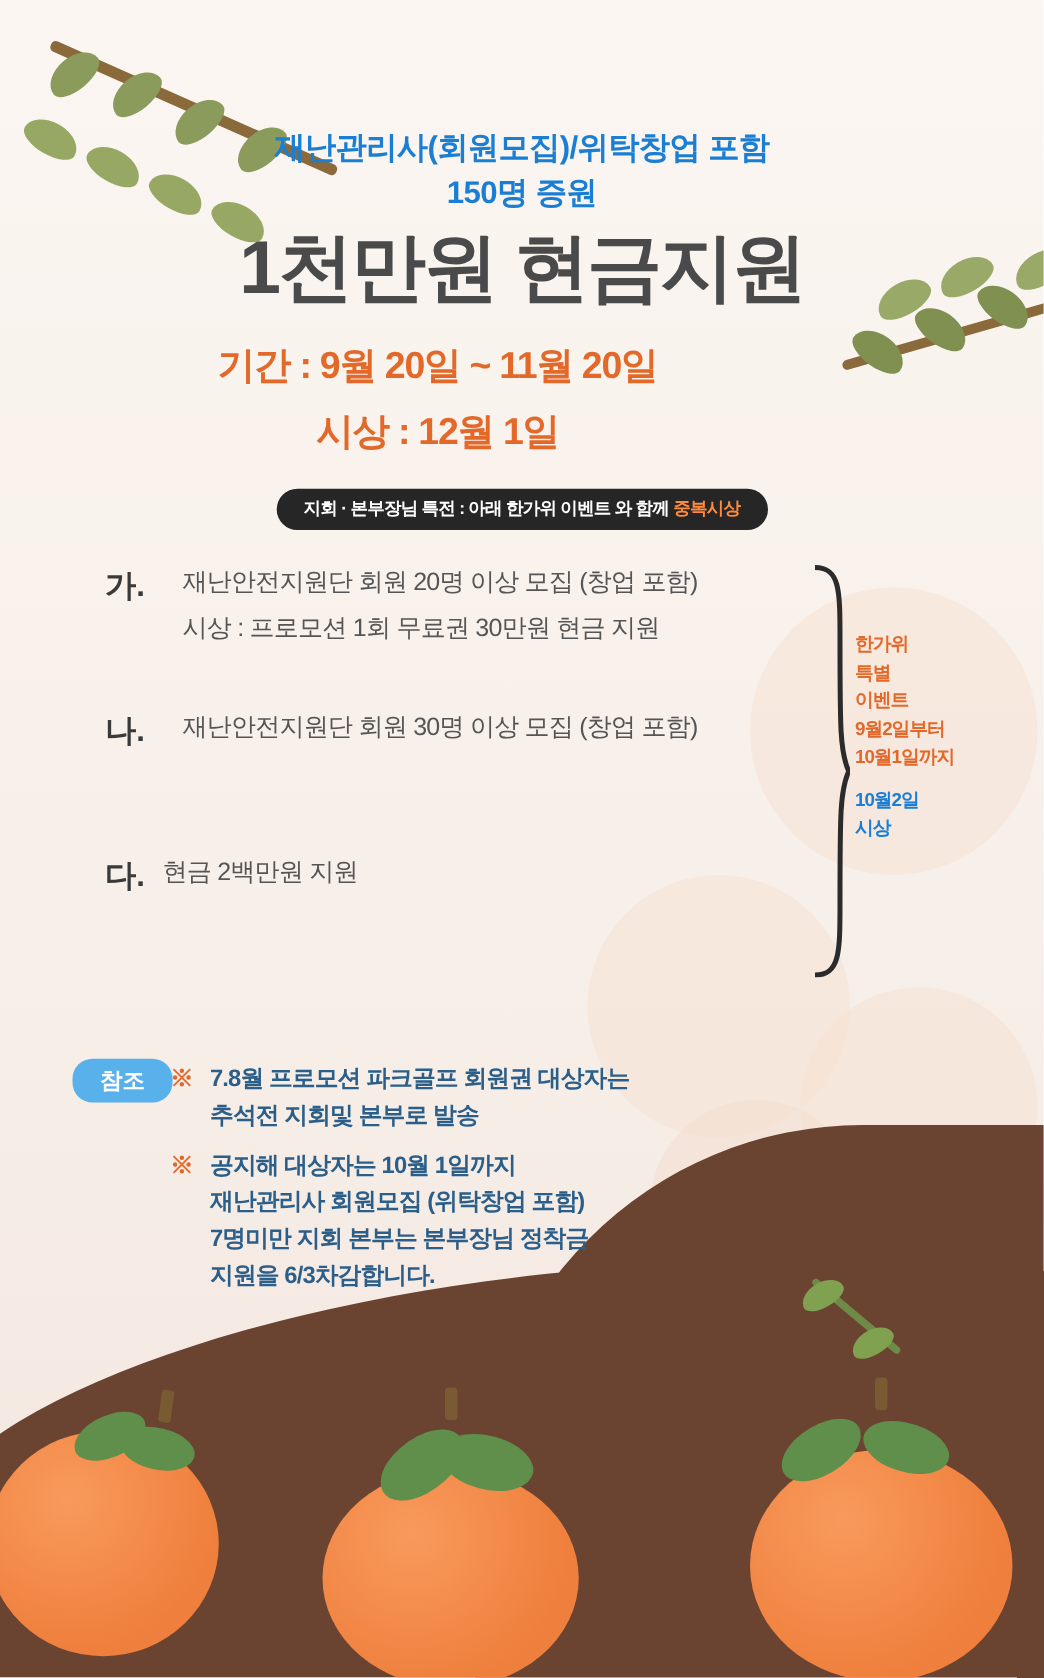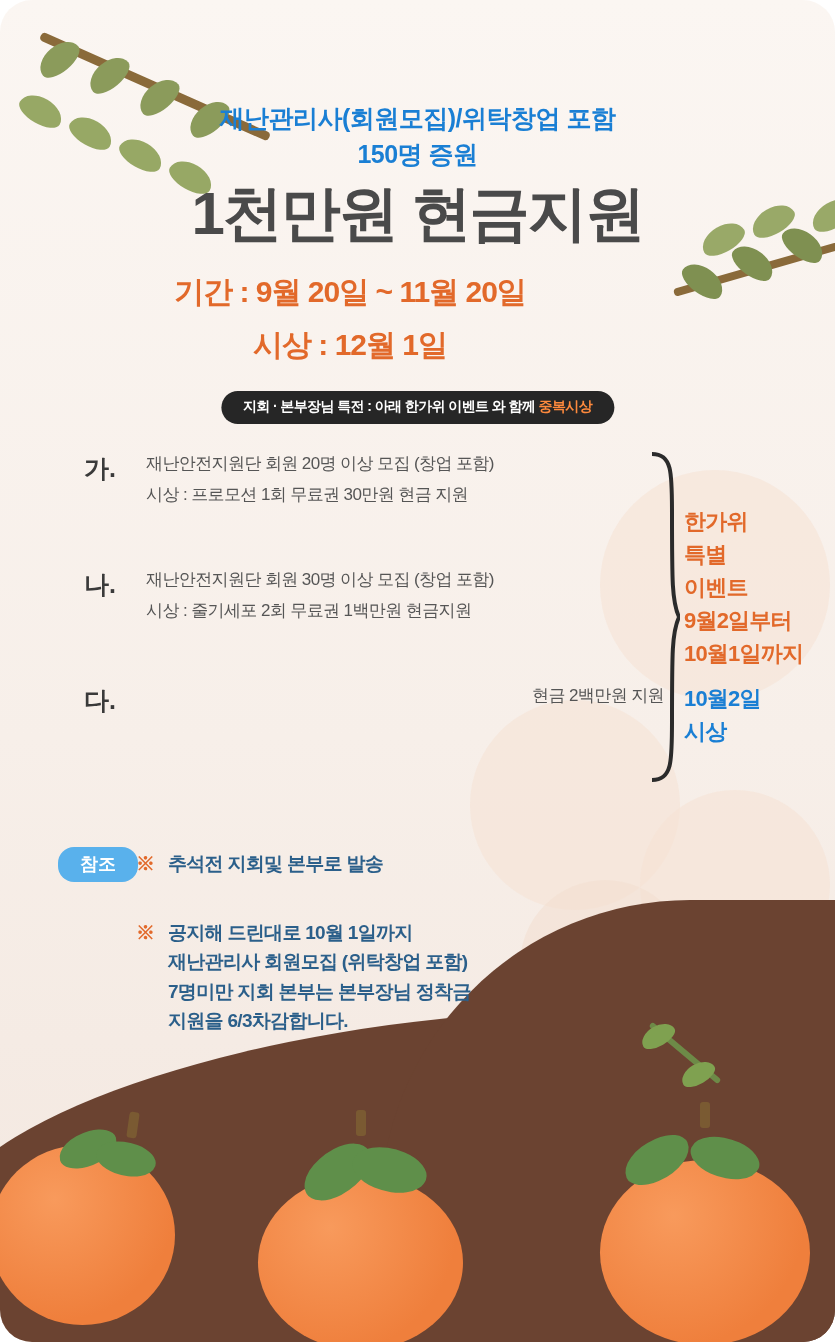--- a/index.html
+++ b/index.html
@@ -12,21 +12,20 @@
     font-family: "Liberation Sans", sans-serif;
     background: #ffffff;
     overflow: hidden;
   }
   .poster {
     position: relative;
     width: 835px;
     height: 1342px;
     background: linear-gradient(180deg, #fbf6f2 0%, #f7efe9 55%, #f3e7df 100%);
     overflow: hidden;
-    border-radius: 32px;
   }
 
   
   .bg-layer {
     position: absolute;
     inset: 0;
     overflow: hidden;
   }
   .circle-soft {
     position: absolute;
@@ -166,41 +165,41 @@
   }
   .item { margin-bottom: 28px; }
   .item-label {
     position: absolute;
     left: 0;
     font-size: 25px;
     font-weight: 800;
     color: #3a3a3a;
   }
   .item-row {
-    font-size: 17px;
+    font-size: 20px;
     color: #555555;
     line-height: 1.85;
     letter-spacing: -.6px;
     padding-left: 62px;
   }
 
   .brace {
     position: absolute;
     left: 650px;
     top: 452px;
     width: 30px;
     height: 330px;
   }
 
   .sidebox {
     position: absolute;
     left: 684px;
     top: 505px;
     width: 140px;
-    font-size: 22px;
+    font-size: 15px;
     font-weight: 800;
     line-height: 1.5;
     letter-spacing: -.8px;
   }
   .sidebox .orange { color: #e2692a; }
   .sidebox .blue { color: #1a7fd4; margin-top: 12px; display: block; }
 
   .note-badge {
     position: absolute;
     left: 58px;
@@ -312,26 +311,25 @@
 
       <div class="item" style="position:relative; height:88px;">
         <div class="item-label" style="top:4px;">가.</div>
         <div class="item-row">재난안전지원단 회원 20명 이상 모집 (창업 포함)</div>
         <div class="item-row">시상 : 프로모션 1회 무료권 30만원 현금 지원</div>
       </div>
 
       <div class="item" style="position:relative; height:88px; margin-top:24px;">
         <div class="item-label" style="top:4px;">나.</div>
         <div class="item-row">재난안전지원단 회원 30명 이상 모집 (창업 포함)</div>
-        <div class="item-row">시상 : 줄기세포 2회 무료권 1백만원 현금지원</div>
       </div>
 
       <div class="item" style="position:relative; height:120px; margin-top:24px;">
         <div class="item-label" style="top:4px;">다.</div>
-        <div class="item-row" style="padding-left:46px;text-align:right;">현금 2백만원 지원</div>
+        <div class="item-row" style="padding-left:46px;">현금 2백만원 지원</div>
       </div>
     </div>
 
     <svg class="brace" viewBox="0 0 30 330">
       <path d="M2 2 C 22 2, 22 20, 22 60 C 22 130, 22 150, 29 165 C 22 180, 22 200, 22 270 C 22 310, 22 328, 2 328" fill="none" stroke="#2b2b2b" stroke-width="4"></path>
     </svg>
 
     <div class="sidebox">
       <span class="orange">한가위</span><br>
       <span class="orange">특별</span><br>
@@ -339,25 +337,26 @@
       <span class="orange">9월2일부터</span><br>
       <span class="orange">10월1일까지</span>
       <span class="blue">10월2일</span>
       <span class="blue" style="margin-top:0;">시상</span>
     </div>
 
     <div class="note-badge">참조</div>
 
     <div class="note-block nb1">
       <span class="star">※</span>
+      <span class="line">7.8월 프로모션 파크골프 회원권 대상자는</span>
       <span class="line">추석전 지회및 본부로 발송</span>
     </div>
 
     <div class="note-block nb2">
       <span class="star">※</span>
-      <span class="line">공지해 드린대로 10월 1일까지</span>
+      <span class="line">공지해 대상자는 10월 1일까지</span>
       <span class="line">재난관리사 회원모집 (위탁창업 포함)</span>
       <span class="line">7명미만 지회 본부는 본부장님 정착금</span>
       <span class="line">지원을 6/3차감합니다.</span>
     </div>
 
   </div>
 </div>
 
 </body></html>

